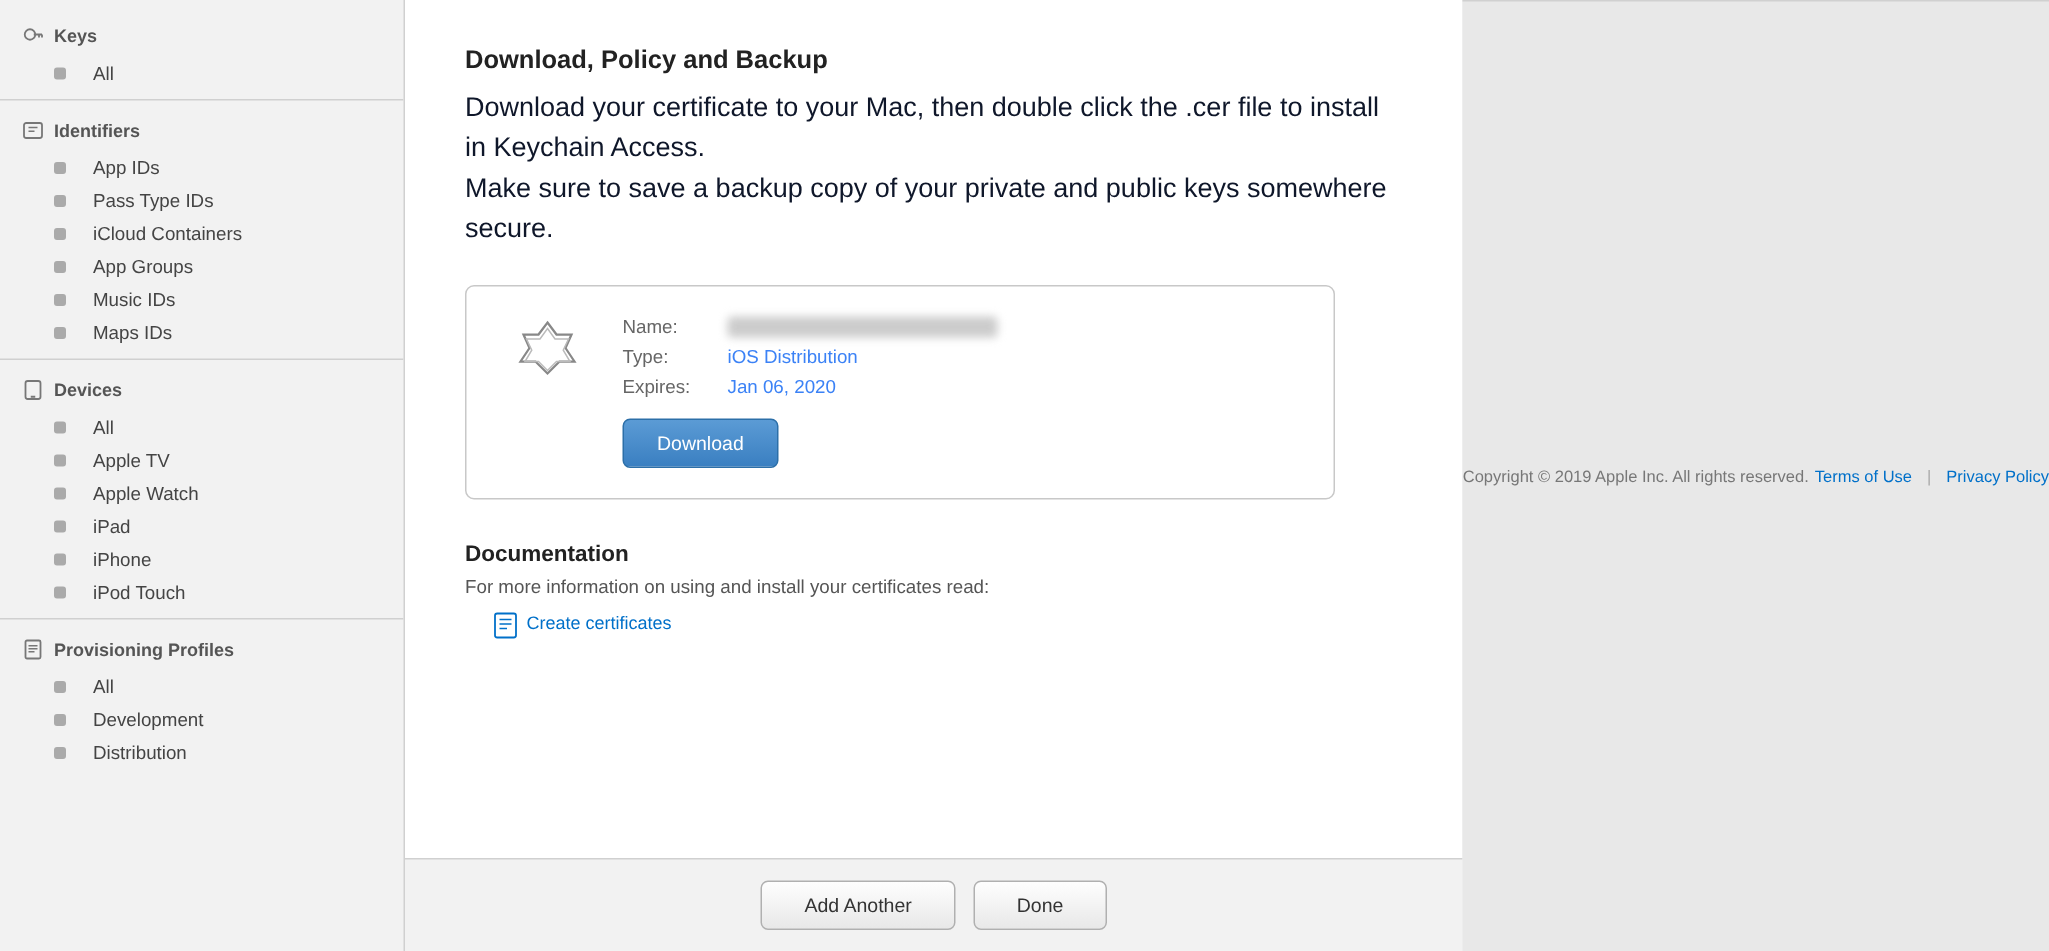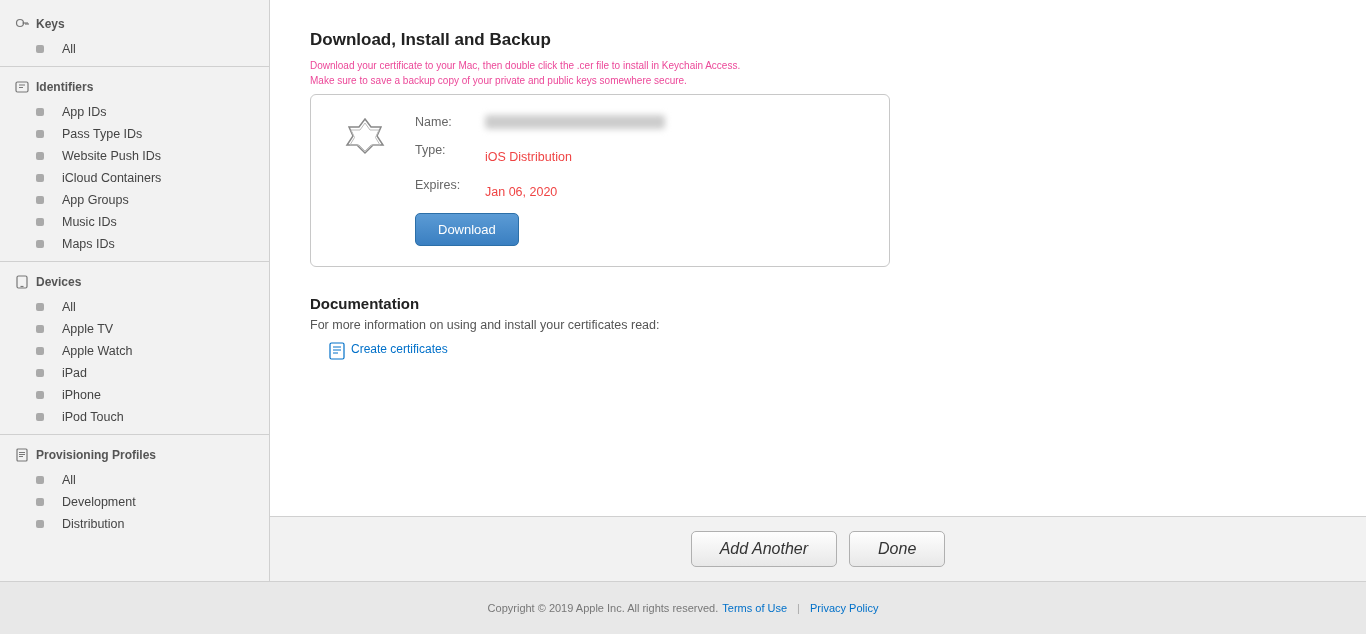--- a/index.html
+++ b/index.html
@@ -5,21 +5,21 @@
     * { box-sizing: border-box; margin: 0; padding: 0; }
     body {
       font-family: -apple-system, BlinkMacSystemFont, "Helvetica Neue", Helvetica, Arial, sans-serif;
       font-size: 13px;
       background: #e8e8e8;
       color: #333;
       min-height: 634px;
     }
     .page-wrapper {
       display: flex;
-      flex-direction: column;
+      flex-direction: row;
       min-height: 634px;
     }
     .main-content {
       display: flex;
       flex: 1;
     }
     
     .sidebar {
       width: 270px;
       min-width: 270px;
@@ -80,24 +80,24 @@
       padding: 30px 40px 20px 40px;
       overflow-y: auto;
     }
     .section-title {
       font-size: 17px;
       font-weight: bold;
       color: #222;
       margin-bottom: 8px;
     }
     .section-desc {
-      font-size: 10px;
-      color: #ec4899;
+      font-size: 18px;
+      color: #0f172a;
       line-height: 1.5;
-      margin-bottom: 6px;
+      margin-bottom: 24px;
     }
     
     .cert-card {
       border: 1px solid #c8c8c8;
       border-radius: 6px;
       padding: 20px 24px;
       display: flex;
       align-items: flex-start;
       gap: 20px;
       margin-bottom: 28px;
@@ -116,23 +116,22 @@
       align-items: center;
       margin-bottom: 6px;
       font-size: 13px;
     }
     .cert-label {
       width: 70px;
       color: #666;
       font-size: 12.5px;
     }
     .cert-value {
-      color: #ef4444;
+      color: #3b82f6;
       font-size: 12.5px;
-      margin-top: 15px;
     }
     .cert-name-blur {
       display: inline-block;
       width: 180px;
       height: 14px;
       background: #ccc;
       border-radius: 3px;
       filter: blur(3px);
     }
     .download-btn {
@@ -178,26 +177,25 @@
       border-top: 1px solid #d0d0d0;
       background: #f2f2f2;
       padding: 14px 40px;
       display: flex;
       justify-content: center;
       gap: 12px;
     }
     .footer-btn {
       padding: 8px 28px;
       border-radius: 5px;
-      font-size: 16px;
+      font-size: 13px;
       cursor: pointer;
       border: 1px solid #b0b0b0;
       background: linear-gradient(to bottom, #fefefe, #e8e8e8);
       color: #333;
-      font-style: italic;
     }
     
     .copyright-bar {
       background: #e8e8e8;
       border-top: 1px solid #d0d0d0;
       text-align: center;
       padding: 20px 0;
       font-size: 11px;
       color: #777;
       display: flex;
@@ -251,24 +249,20 @@
       <div class="sidebar-item">
         <span class="item-dot"></span>
         <span>App IDs</span>
       </div>
       <div class="sidebar-item">
         <span class="item-dot"></span>
         <span>Pass Type IDs</span>
       </div>
       <div class="sidebar-item">
         <span class="item-dot"></span>
-        <span>Website Push IDs</span>
-      </div>
-      <div class="sidebar-item">
-        <span class="item-dot"></span>
         <span>iCloud Containers</span>
       </div>
       <div class="sidebar-item">
         <span class="item-dot"></span>
         <span>App Groups</span>
       </div>
       <div class="sidebar-item">
         <span class="item-dot"></span>
         <span>Music IDs</span>
       </div>
@@ -336,21 +330,21 @@
       </div>
       <div class="sidebar-item">
         <span class="item-dot"></span>
         <span>Distribution</span>
       </div>
     </nav>
 
     <div class="content-area">
       <div class="content-scroll">
 
-        <h2 class="section-title">Download, Install and Backup</h2>
+        <h2 class="section-title">Download, Policy and Backup</h2>
         <p class="section-desc">
           <span>Download your certificate to your Mac, then double click the .cer file to install in Keychain Access.</span><br>
           <span>Make sure to save a backup copy of your private and public keys somewhere secure.</span>
         </p>
 
         <div class="cert-card">
           <div class="cert-icon">
             <svg viewBox="0 0 60 60" fill="none" xmlns="http://www.w3.org/2000/svg">
               <polygon points="30,4 36,12 46,12 42,21 48,30 38,30 30,38 22,30 12,30 18,21 14,12 24,12" stroke="#888" stroke-width="1.5" fill="none"></polygon>
               <polygon points="30,8 35,15 44,15 40.5,22.5 45,30 36,30 30,36 24,30 15,30 19.5,22.5 16,15 25,15" stroke="#bbb" stroke-width="1" fill="none"></polygon>

